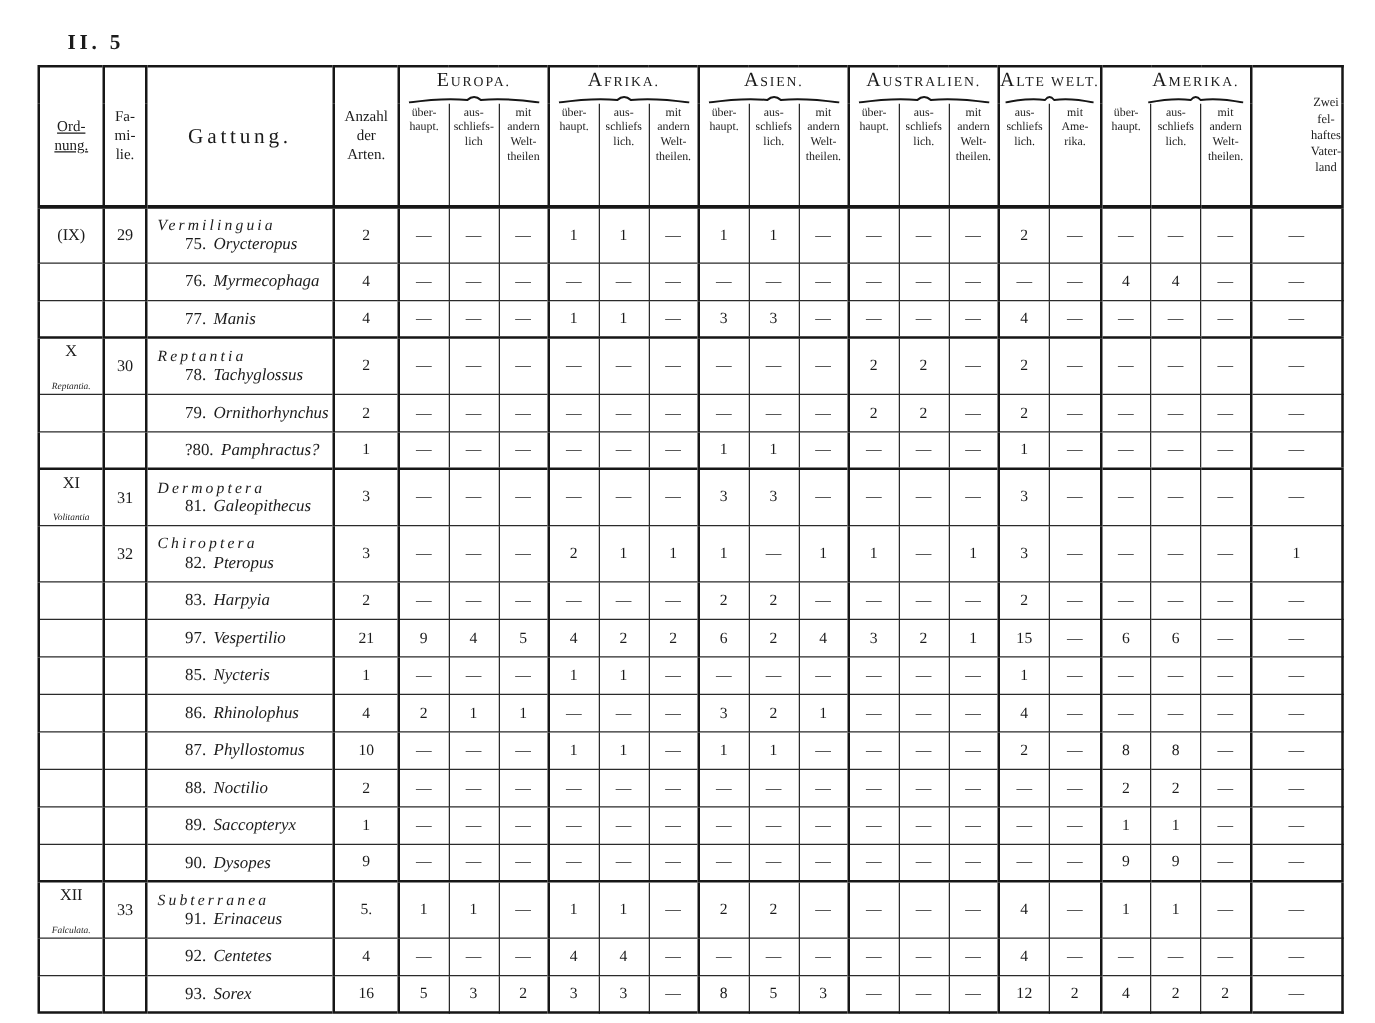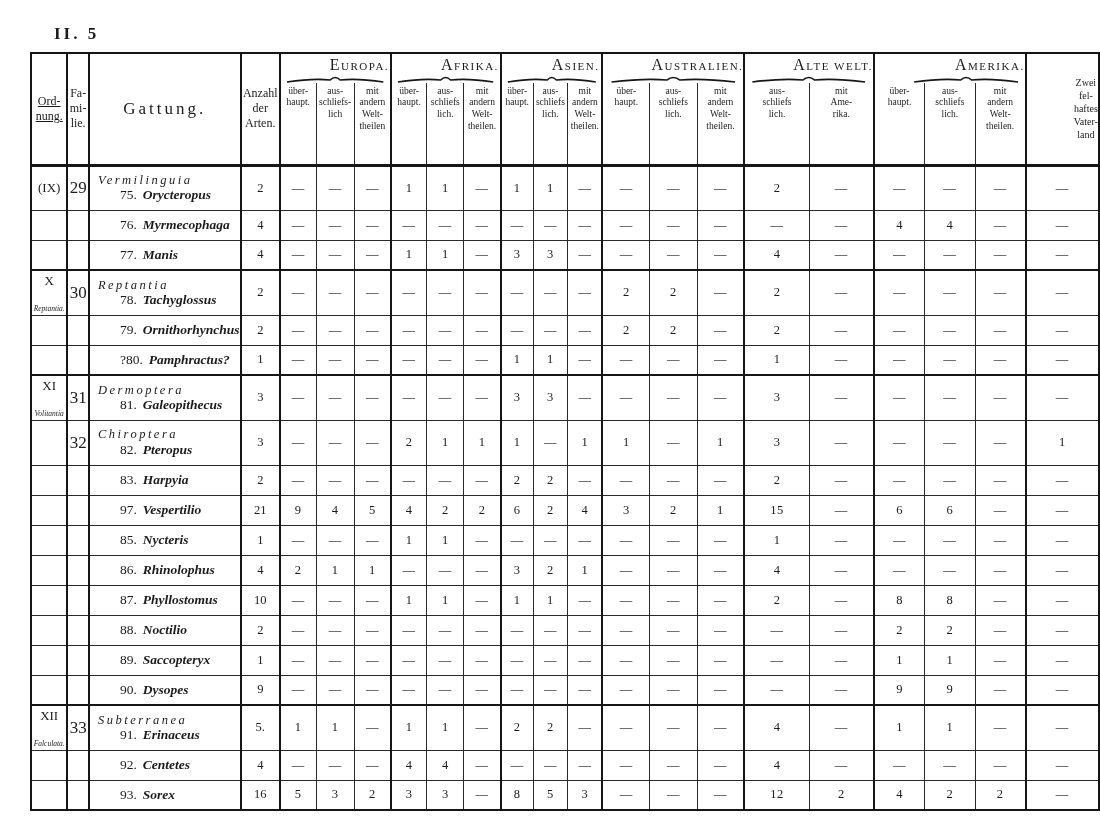--- a/index.html
+++ b/index.html
@@ -25,44 +25,44 @@
   .tl { border-left:2px solid #161616; }
   thead tr.subs th { border-bottom:3px solid #161616; }
   th.hmain {
     font-size:12px; line-height:1.25; white-space:pre-line;
     border-bottom:3px solid #161616;
   }
   th.hgat { font-size:17px; letter-spacing:3px; }
   th.cont { border-bottom:none; vertical-align:top; padding-top:2px; }
   .cont-name {
     font-size:11px; text-transform:uppercase; letter-spacing:1.5px;
-    line-height:1.1; white-space:nowrap;margin-left:48px;
+    line-height:1.1; white-space:nowrap;
   }
   .cont-name::first-letter { font-size:1.45em; }
   .brace { display:block; width:92%; height:8px; margin:1px auto 0 auto; }
   th.sub {
     font-size:9.5px; line-height:1.25; white-space:pre-line;
     border-top:none; vertical-align:top; padding-top:3px;
   }
   th.zwh { font-size:10px; line-height:1.3; white-space:pre-line;padding-left:47px; }
   tbody tr.norm { height:30px; }
   tbody tr.tall { height:45px; }
   tbody tr.gstart td { border-top:2px solid #161616; }
   td.val { font-size:12.5px; letter-spacing:0.5px; }
   td.ordc { font-size:13px; }
   .ord-sub { font-size:7.5px; font-style:italic; line-height:1; margin-top:16px; }
-  td.famc { font-size:17px; }
+  td.famc { font-size:13px; }
   td.gatc { text-align:left; vertical-align:middle; }
   .group-label {
     font-style:italic; font-size:12.5px; letter-spacing:2.5px;
     padding-left:8px; line-height:1.15;
   }
   .genus-line { padding-left:30px; font-size:13.5px; line-height:1.2; }
   .genus-num { font-style:normal; margin-right:6px; }
-  .genus-name { font-style:italic;font-weight:bold; }
+  .genus-name { font-style:italic; }
   td.anzc { font-size:12.5px; }
 </style>
 </head>
 <body>
 
 <div class="page">
   <div class="corner">II. 5</div>
   <table class="dist">
     <colgroup>
         <col style="width: 52px;">

